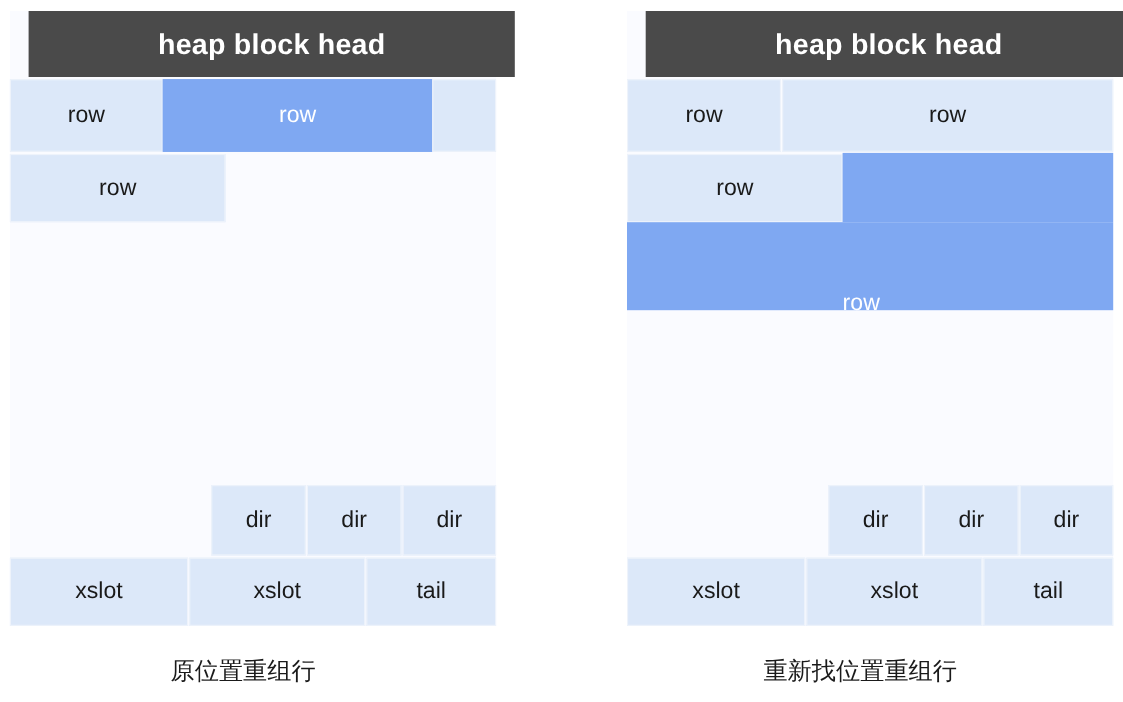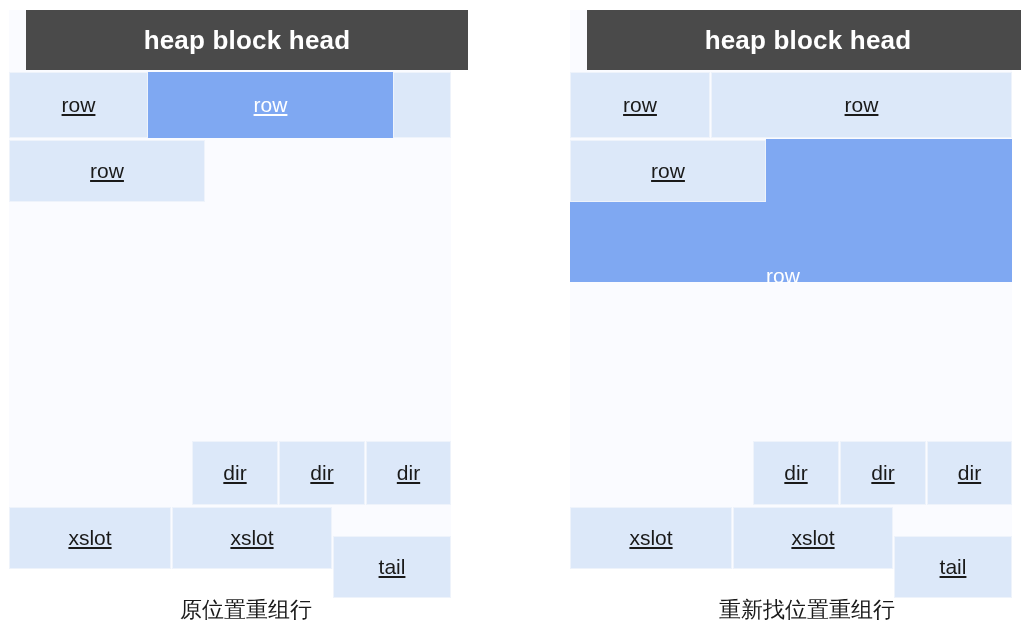--- a/index.html
+++ b/index.html
@@ -55,21 +55,20 @@
   .cell {
     position: absolute;
     box-sizing: border-box;
     display: flex;
     align-items: center;
     justify-content: center;
     font-size: 21px;
     color: #1a1a1a;
     background: #dce8f9;
     border: 1px solid #eef3fb;
-    text-decoration: underline;
   }
   .cell.filled {
     background: #7fa8f2;
     color: #ffffff;
     border-color: #7fa8f2;
   }
   .cell.filled-L {
     background: #7fa8f2;
     color: #ffffff;
     border: none;
@@ -97,32 +96,31 @@
   .r-rowL  { left: 196px; top: 129px; width: 246px; height: 63px; }
   .r-rowL2 { left: 0px;   top: 192px; width: 442px; height: 80px; }
 
   
   .dir1 { left: 183px; top: 431px; width: 86px; height: 64px; }
   .dir2 { left: 270px; top: 431px; width: 86px; height: 64px; }
   .dir3 { left: 357px; top: 431px; width: 85px; height: 64px; }
 
   .xslot1 { left: 0px;   top: 497px; width: 162px; height: 62px; }
   .xslot2 { left: 163px; top: 497px; width: 160px; height: 62px; }
-  .tail1  { left: 324px; top: 526px; width: 118px; height: 62px; }
+  .tail1  { left: 324px; top: 497px; width: 118px; height: 62px; }
 
   
   .caption {
     position: absolute;
     top: 595px;
     width: 442px;
     text-align: center;
     font-size: 22px;
     color: #1a1a1a;
     font-family: "Liberation Sans", "DejaVu Sans", sans-serif;
-    padding-left: 25px;
   }
   .caption-left  { left: 0px;   }
   .caption-right { left: 561px; font-family: Liberation Mono, monospace; }
 </style>
 </head>
 <body>
 
 <div class="stage">
 
   <div class="panel panel-left">

